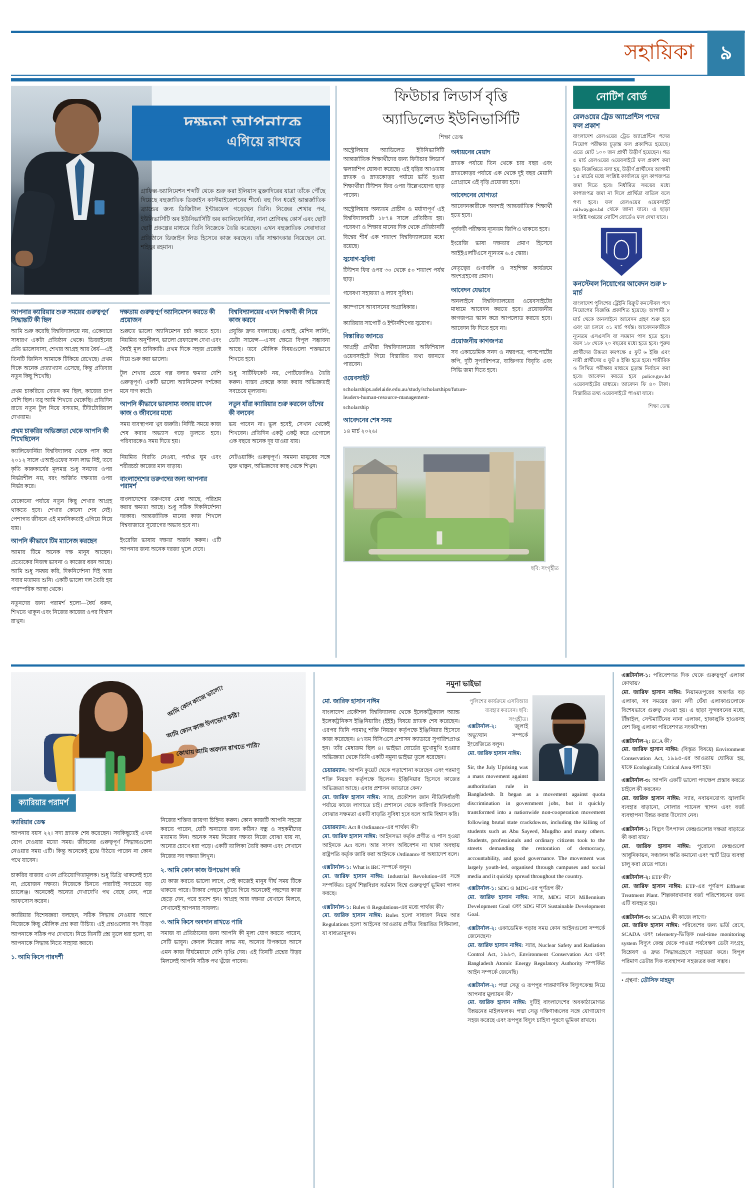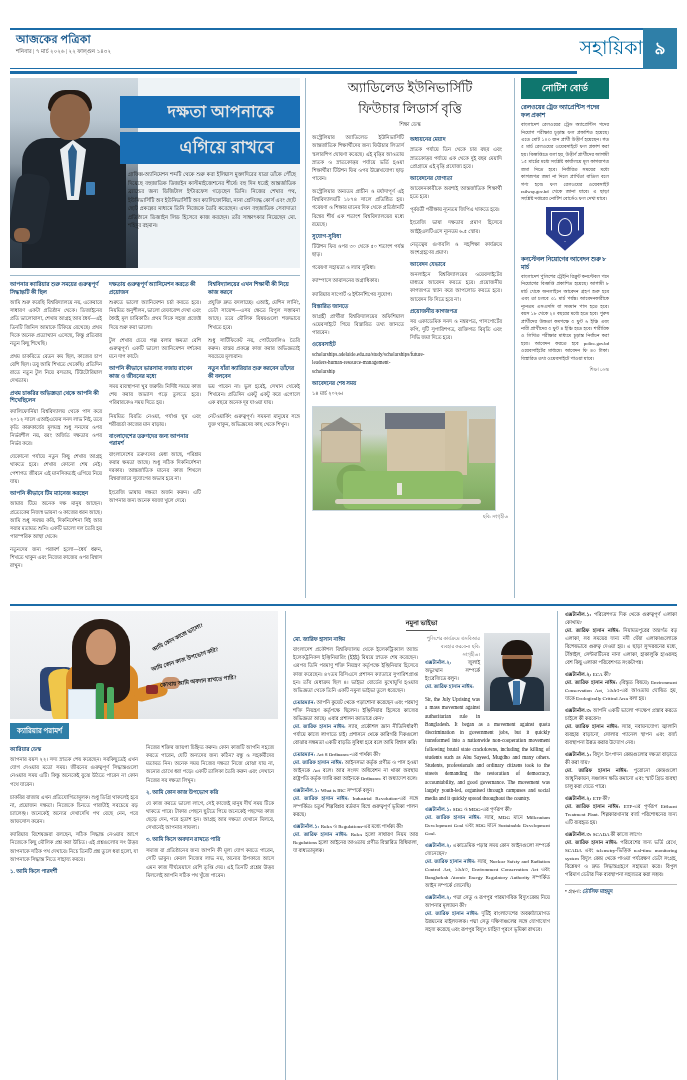--- a/index.html
+++ b/index.html
@@ -19,22 +19,22 @@
     height:38px;margin-top:28px;
     border-top:2px solid #1b6ca8;
     border-bottom:1px solid #1b6ca8;
     position:relative;
   }
   .mh-left{flex:0 0 215px;padding:3px 0 0 6px;}
   .mh-title{font-size:11px;font-weight:bold;color:#17578c;letter-spacing:.2px;line-height:1.1;}
   .mh-date{font-size:5.4px;color:#333;margin-top:3px;letter-spacing:.1px;}
   .mh-spacer{flex:1;}
   .mh-section{
-    font-size:19px;color:#0369a1;align-self:center;
-    padding-right:0;font-family:"Liberation Serif",serif;
+    font-size:19px;color:#c2410c;align-self:center;
+    padding-right:12px;font-family:"Liberation Serif",serif;
   }
   .mh-pageno{
     width:34px;background:#2f7fa8;color:#fff;
     display:flex;align-items:center;justify-content:center;
     font-size:17px;font-weight:bold;
     margin:-2px 0 -1px 0;
   }
 
   
   .under-rule{height:3px;background:#1b6ca8;margin-top:2px;width:567px;}
@@ -60,21 +60,21 @@
   .hp-badge{position:absolute;left:76px;top:104px;width:9px;height:13px;background:#3f7fb5;border-radius:1px;}
   .hp-arm{position:absolute;left:2px;top:96px;width:34px;height:70px;background:#222a33;border-radius:12px;transform:rotate(10deg);}
   .hp-hand{position:absolute;left:4px;top:150px;width:16px;height:14px;background:#8d6448;border-radius:6px;}
 
   .hero-band1,.hero-band2{
     position:absolute;background:#1a6fb5;color:#e5e5e5;
     font-weight:bold;display:flex;align-items:center;justify-content:flex-end;
     padding-right:26px;box-sizing:border-box;letter-spacing:.4px;text-align:center;
   }
   .hero-band1{left:110px;top:18px;width:180px;height:32px;font-size:16px;}
-  .hero-band2{left:110px;top:54px;width:180px;height:32px;font-size:17px;}
+  .hero-band2{left:110px;top:36px;width:180px;height:32px;font-size:12px;}
   .hero-lede{
     position:absolute;left:118px;top:92px;width:168px;
     font-size:5.3px;line-height:1.62;text-align:justify;color:#1a1a1a;
   }
 
   
   .l3{display:flex;gap:7px;margin-top:7px;border-top:1px solid #9db8c9;padding-top:5px;}
   .l3 .c{width:92px;}
   .sub-h{font-size:5.6px;font-weight:bold;color:#10406b;line-height:1.35;margin-bottom:2px;}
   .body-t{font-size:5.1px;line-height:1.6;text-align:justify;color:#1d1d1d;margin-bottom:5px;}
@@ -179,24 +179,20 @@
   .br-t{font-size:5px;line-height:1.6;text-align:justify;margin-bottom:4px;}
   .byline{font-size:5.2px;margin-top:5px;border-top:1px solid #bbb;padding-top:3px;}
   .byline b{color:#10406b;}
 </style>
 </head>
 <body>
 
 <div class="page">
 
   <div class="masthead">
-    <div class="mh-left">
-      <div class="mh-title">আজকের পত্রিকা</div>
-      <div class="mh-date">শনিবার | ৭ মার্চ ২০২৬ | ২২ ফাল্গুন ১৪৩২</div>
-    </div>
     <div class="mh-spacer"></div>
     <div class="mh-section">সহায়িকা</div>
     <div class="mh-pageno">৯</div>
   </div>
   <div class="under-rule"></div>
 
   <div class="topzone">
 
     <div class="col-left">
       <div class="hero">
@@ -243,22 +239,22 @@
           <div class="body-t">প্রযুক্তি দ্রুত বদলাচ্ছে। এআই, মেশিন লার্নিং, ডেটা সায়েন্স—এসব ক্ষেত্রে বিপুল সম্ভাবনা আছে। তবে মৌলিক বিষয়গুলো শক্তভাবে শিখতে হবে।</div>
           <div class="body-t">শুধু সার্টিফিকেট নয়, পোর্টফোলিও তৈরি করুন। বাস্তব প্রকল্পে কাজ করার অভিজ্ঞতাই সবচেয়ে মূল্যবান।</div>
           <div class="sub-h">নতুন যাঁরা ক্যারিয়ার শুরু করবেন তাঁদের কী বলবেন</div>
           <div class="body-t">ভয় পাবেন না। ভুল হবেই, সেখান থেকেই শিখবেন। প্রতিদিন একটু একটু করে এগোলে এক বছরে অনেক দূর যাওয়া যায়।</div>
           <div class="body-t">নেটওয়ার্কিং গুরুত্বপূর্ণ। সমমনা মানুষের সঙ্গে যুক্ত থাকুন, অভিজ্ঞদের কাছ থেকে শিখুন।</div>
         </div>
       </div>
     </div>
 
     <div class="col-mid">
+      <div class="mid-title">ফিউচার লিডার্স বৃত্তি</div>
       <div class="mid-title">অ্যাডিলেড ইউনিভার্সিটি</div>
-      <div class="mid-title">ফিউচার লিডার্স বৃত্তি</div>
       <div class="mid-sub">শিক্ষা ডেস্ক</div>
       <div class="mid2">
         <div class="c">
           <div class="body-t">অস্ট্রেলিয়ার অ্যাডিলেড ইউনিভার্সিটি আন্তর্জাতিক শিক্ষার্থীদের জন্য ফিউচার লিডার্স স্কলারশিপ ঘোষণা করেছে। এই বৃত্তির আওতায় স্নাতক ও স্নাতকোত্তর পর্যায়ে ভর্তি হওয়া শিক্ষার্থীরা টিউশন ফির ওপর উল্লেখযোগ্য ছাড় পাবেন।</div>
           <div class="body-t">অস্ট্রেলিয়ার অন্যতম প্রাচীন ও মর্যাদাপূর্ণ এই বিশ্ববিদ্যালয়টি ১৮৭৪ সালে প্রতিষ্ঠিত হয়। গবেষণা ও শিক্ষার মানের দিক থেকে প্রতিষ্ঠানটি বিশ্বের শীর্ষ এক শতাংশ বিশ্ববিদ্যালয়ের মধ্যে রয়েছে।</div>
           <div class="mini-h">সুযোগ-সুবিধা</div>
           <div class="body-t">টিউশন ফির ওপর ৩০ থেকে ৫০ শতাংশ পর্যন্ত ছাড়।</div>
           <div class="body-t">গবেষণা সহায়তা ও ল্যাব সুবিধা।</div>
           <div class="body-t">ক্যাম্পাসে আবাসনের অগ্রাধিকার।</div>
           <div class="body-t">ক্যারিয়ার সাপোর্ট ও ইন্টার্নশিপের সুযোগ।</div>

